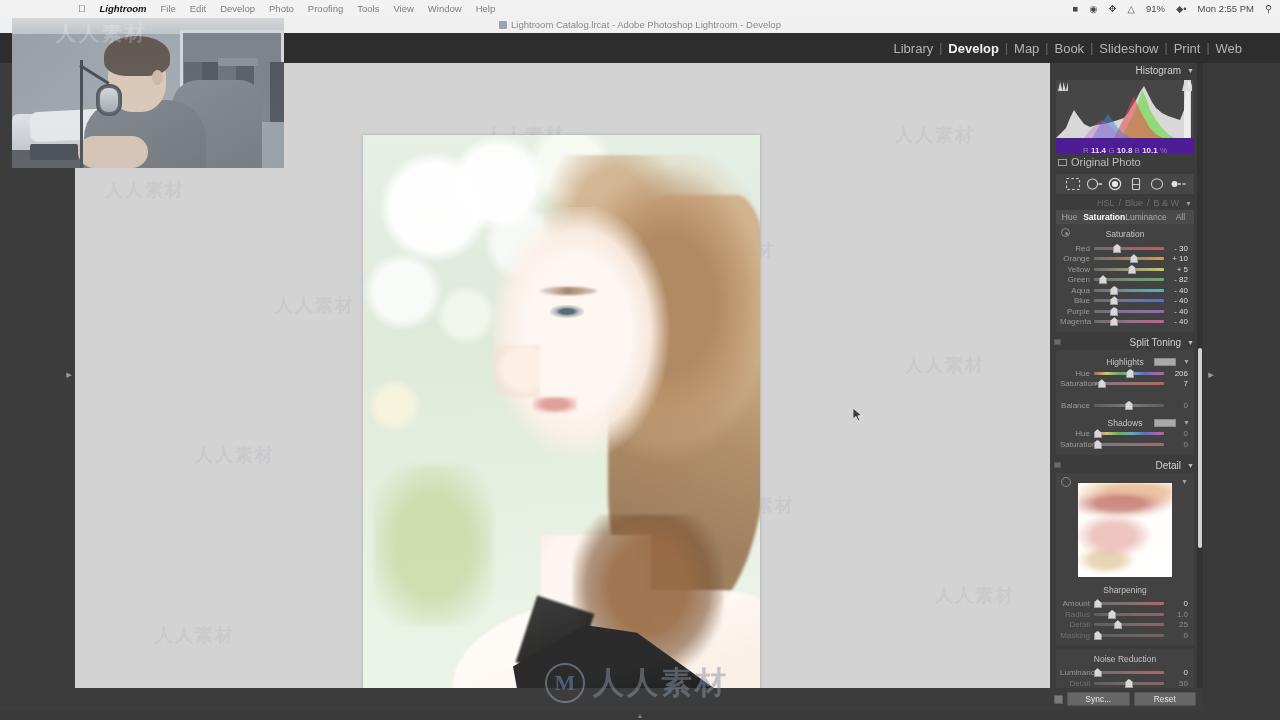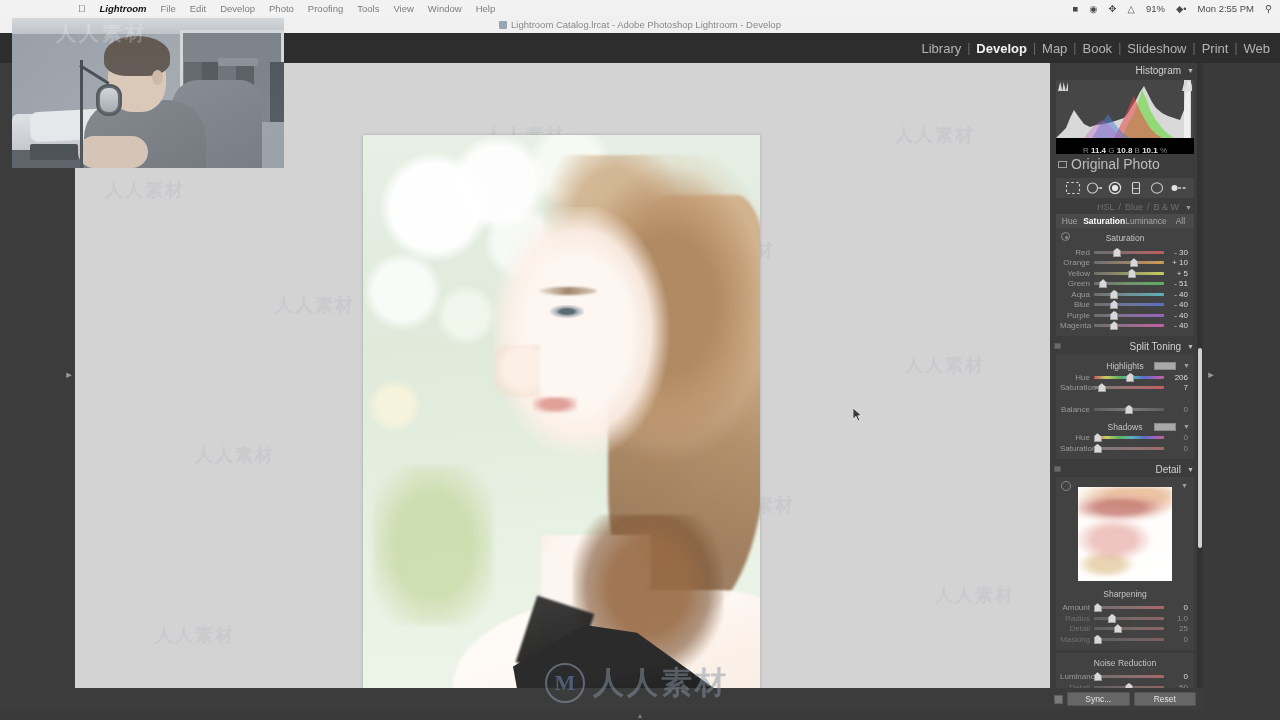--- a/index.html
+++ b/index.html
@@ -36,21 +36,21 @@
     font-size:9.5px; color:#888;
   }
   #titlebar .ticon {
     width:8px; height:8px; background:#9aa4b0; margin-right:4px;
     border-radius:1px; display:inline-block;
   }
 
   
   #modbar {
     height:30px; background:#2d2d2d; display:flex; align-items:center;
-    justify-content:flex-end; padding-right:4px; position:relative;
+    justify-content:flex-end; padding-right:32px; position:relative;
   }
   #modbar .modules { display:flex; align-items:center; font-size:13px; }
   #modbar .mod { color:#b4b4b4; padding:0 6px; }
   #modbar .mod.active { color:#f2f2f2; font-weight:bold; }
   #modbar .sep { color:#6c6c6c; font-size:12px; }
   #modbar .lrlogo {
     position:absolute; left:14px; top:6px; font-size:13px; color:#8e8e8e;
     letter-spacing:1px;
   }
 
@@ -197,39 +197,39 @@
     color:#d0d0d0; position:relative;
   }
   .pheader .tri { margin-left:6px; font-size:7px; color:#bdbdbd; }
   .pheader .sw {
     position:absolute; left:4px; top:4px; width:7px; height:6px;
     background:#6a6a6a; border:1px solid #565656;
   }
 
   
   #histo {
-    margin:2px 6px 0 6px; height:74px; background:#000000; position:relative;
+    margin:2px 6px 0 6px; height:74px; background:#4c1d95; position:relative;
   }
   #histo .hbody {
     position:absolute; left:0; top:0; width:138px; height:58px;
     background:#464646; overflow:hidden;
   }
   #histo .corner {
     position:absolute; width:10px; height:9px; top:2px;
     background:#d9d9d9;
     clip-path:polygon(0 100%,22% 0,44% 100%,56% 0,78% 100%,100% 0,100% 100%);
   }
   .hstats {
     position:absolute; left:0; bottom:-1px; width:138px; text-align:center;
     font-size:8px; color:#cfcfcf;
   }
   .hstats .lbl { color:#8c8c8c; }
   .hstats .val { color:#e4e4e4; font-weight:bold; }
   #origphoto {
-    margin:2px 0 0 8px; font-size:14px; color:#bdbdbd;
+    margin:2px 0 0 8px; font-size:11px; color:#bdbdbd;
     display:flex; align-items:center;
   }
   #origphoto .box {
     width:9px; height:7px; border:1px solid #9d9d9d; margin-right:4px;
   }
 
   
   #toolstrip {
     margin:6px 6px 0 6px; height:20px; background:#464646;
     display:flex; align-items:center; justify-content:space-around;
@@ -692,21 +692,21 @@
           </span>
           <span class="sval">+ 5</span>
         </div>
 
         <div class="srow">
           <span class="slabel">Green</span>
           <span class="strack">
             <span class="fillbar" style="background:linear-gradient(90deg,#6e6e6e,#74926f 50%,#5eb05e);"></span>
             <span class="knob" style="left:13%;"></span>
           </span>
-          <span class="sval">- 51</span>
+          <span class="sval">- 82</span>
         </div>
 
         <div class="srow">
           <span class="slabel">Aqua</span>
           <span class="strack">
             <span class="fillbar" style="background:linear-gradient(90deg,#6e6e6e,#6f9296 50%,#5eafc0);"></span>
             <span class="knob" style="left:29%;"></span>
           </span>
           <span class="sval">- 40</span>
         </div>

